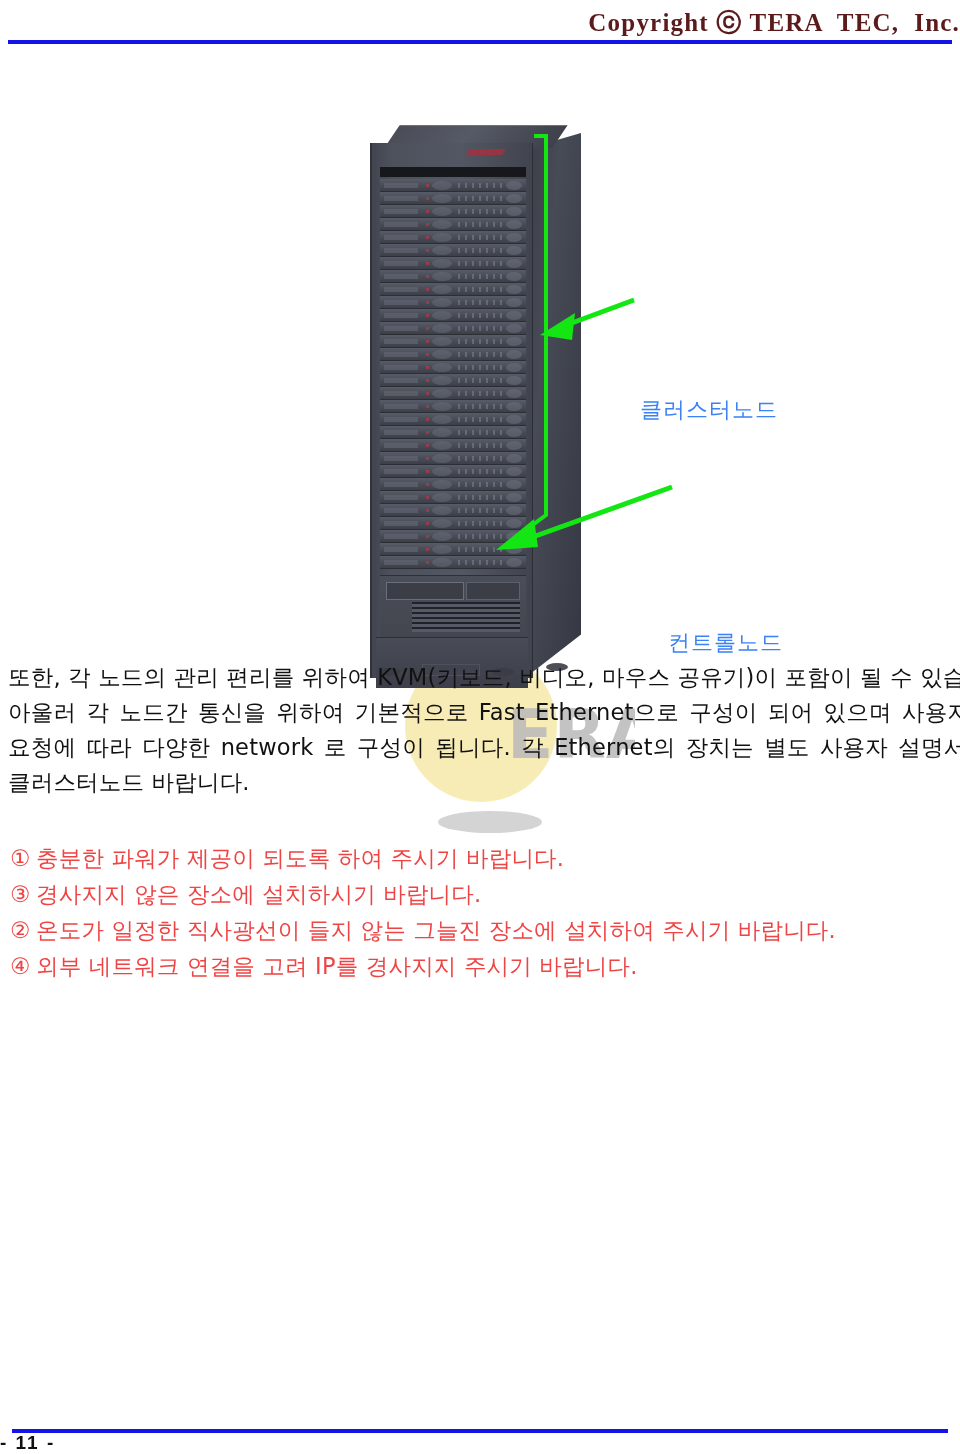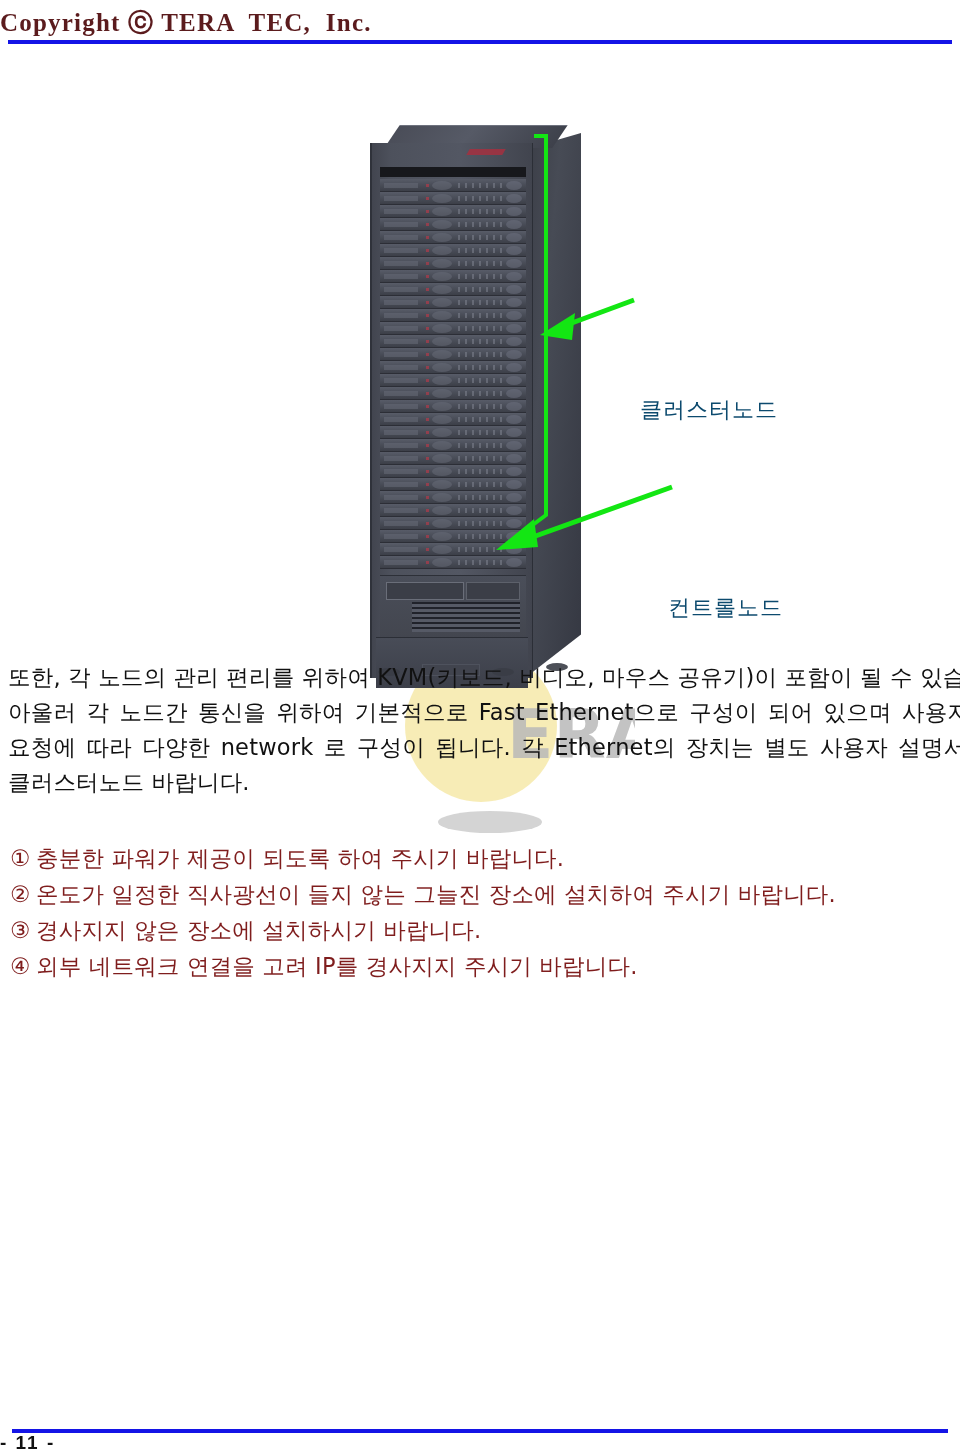--- a/index.html
+++ b/index.html
@@ -15,21 +15,21 @@
     font-family: "DejaVu Sans", "Liberation Sans", sans-serif;
     color: #0d0d0d;
   }
 
   
   #header-title {
     position: absolute;
     top: 6px;
     left: 0;
     width: 960px;
-    text-align: left;
+    text-align: right;
     font-family: "Liberation Serif", "DejaVu Serif", serif;
     font-weight: bold;
     font-size: 25px;
     letter-spacing: 1.2px;
     color: #5b1b1d;
     white-space: pre;
   }
   #header-rule {
     position: absolute;
     left: 8px;
@@ -241,26 +241,26 @@
     width: 960px; height: 580px;
     z-index: 3;
     overflow: visible;
   }
 
   .callout-label {
     position: absolute;
     z-index: 4;
     font-family: "DejaVu Sans", "Liberation Sans", sans-serif;
     font-size: 22px;
-    color: #0c4a6e;
+    color: #3b82f6;
     letter-spacing: 1px;
     white-space: nowrap;
   }
   #label-cluster-node { left: 640px; top: 300px; }
-  #label-control-node { left: 668px; top: 498px; }
+  #label-control-node { left: 668px; top: 533px; }
 
   
   #body-text {
     position: absolute;
     left: 0;
     top: 660px;
     width: 960px;
     z-index: 5;
   }
   .para-line {
@@ -276,21 +276,21 @@
   #notice-list {
     position: absolute;
     left: 0;
     top: 840px;
     width: 960px;
     z-index: 5;
   }
   .notice-item {
     font-size: 22.5px;
     line-height: 36px;
-    color: #7f1d1d;
+    color: #ef4444;
     white-space: nowrap;
     padding-left: 10px;
     letter-spacing: .2px;
   }
   .notice-num {
     display: inline-block;
     width: 26px;
   }
 </style>
 </head>
@@ -497,24 +497,24 @@
   <div class="para-line justify">아울러 각 노드간 통신을 위하여 기본적으로 Fast Ethernet으로 구성이 되어 있으며 사용자의</div>
   <div class="para-line justify">요청에 따라 다양한 network 로 구성이 됩니다. 각 Ethernet의 장치는 별도 사용자 설명서를</div>
   <div class="para-line indent-0">클러스터노드 바랍니다.</div>
 </div>
 
 <div id="notice-list">
   <div class="notice-item">
     <span class="notice-num">①</span><span>충분한 파워가 제공이 되도록 하여 주시기 바랍니다.</span>
   </div>
   <div class="notice-item">
-    <span class="notice-num">②</span><span>온도가 일정한 직사광선이 들지 않는 그늘진 장소에 설치하여 주시기 바랍니다.</span>
+    <span class="notice-num">③</span><span>경사지지 않은 장소에 설치하시기 바랍니다.</span>
   </div>
   <div class="notice-item">
-    <span class="notice-num">③</span><span>경사지지 않은 장소에 설치하시기 바랍니다.</span>
+    <span class="notice-num">②</span><span>온도가 일정한 직사광선이 들지 않는 그늘진 장소에 설치하여 주시기 바랍니다.</span>
   </div>
   <div class="notice-item">
     <span class="notice-num">④</span><span>외부 네트워크 연결을 고려 IP를 경사지지 주시기 바랍니다.</span>
   </div>
 </div>
 
 <div id="footer-rule"></div>
 <div id="footer-pagenum">- 11 -</div>
 
 </body></html>

